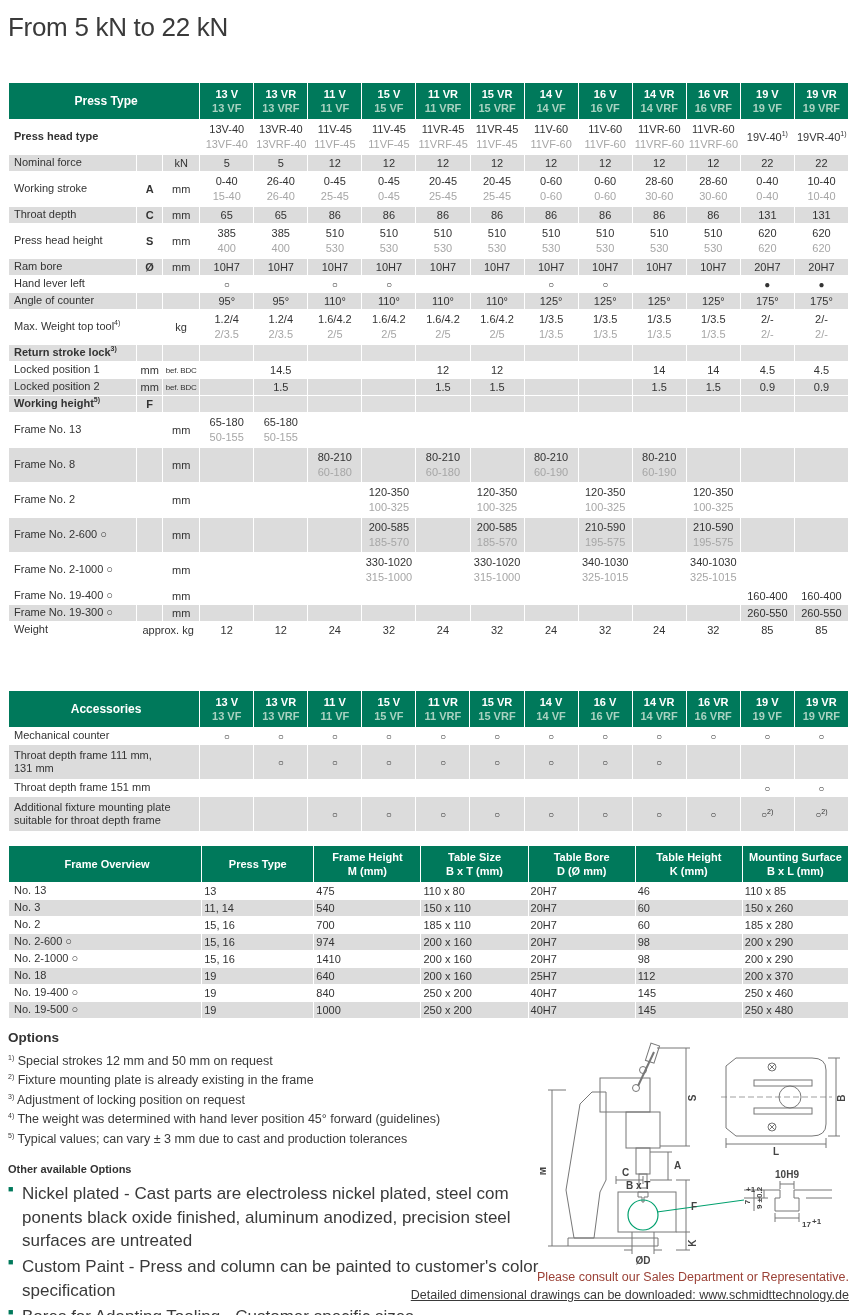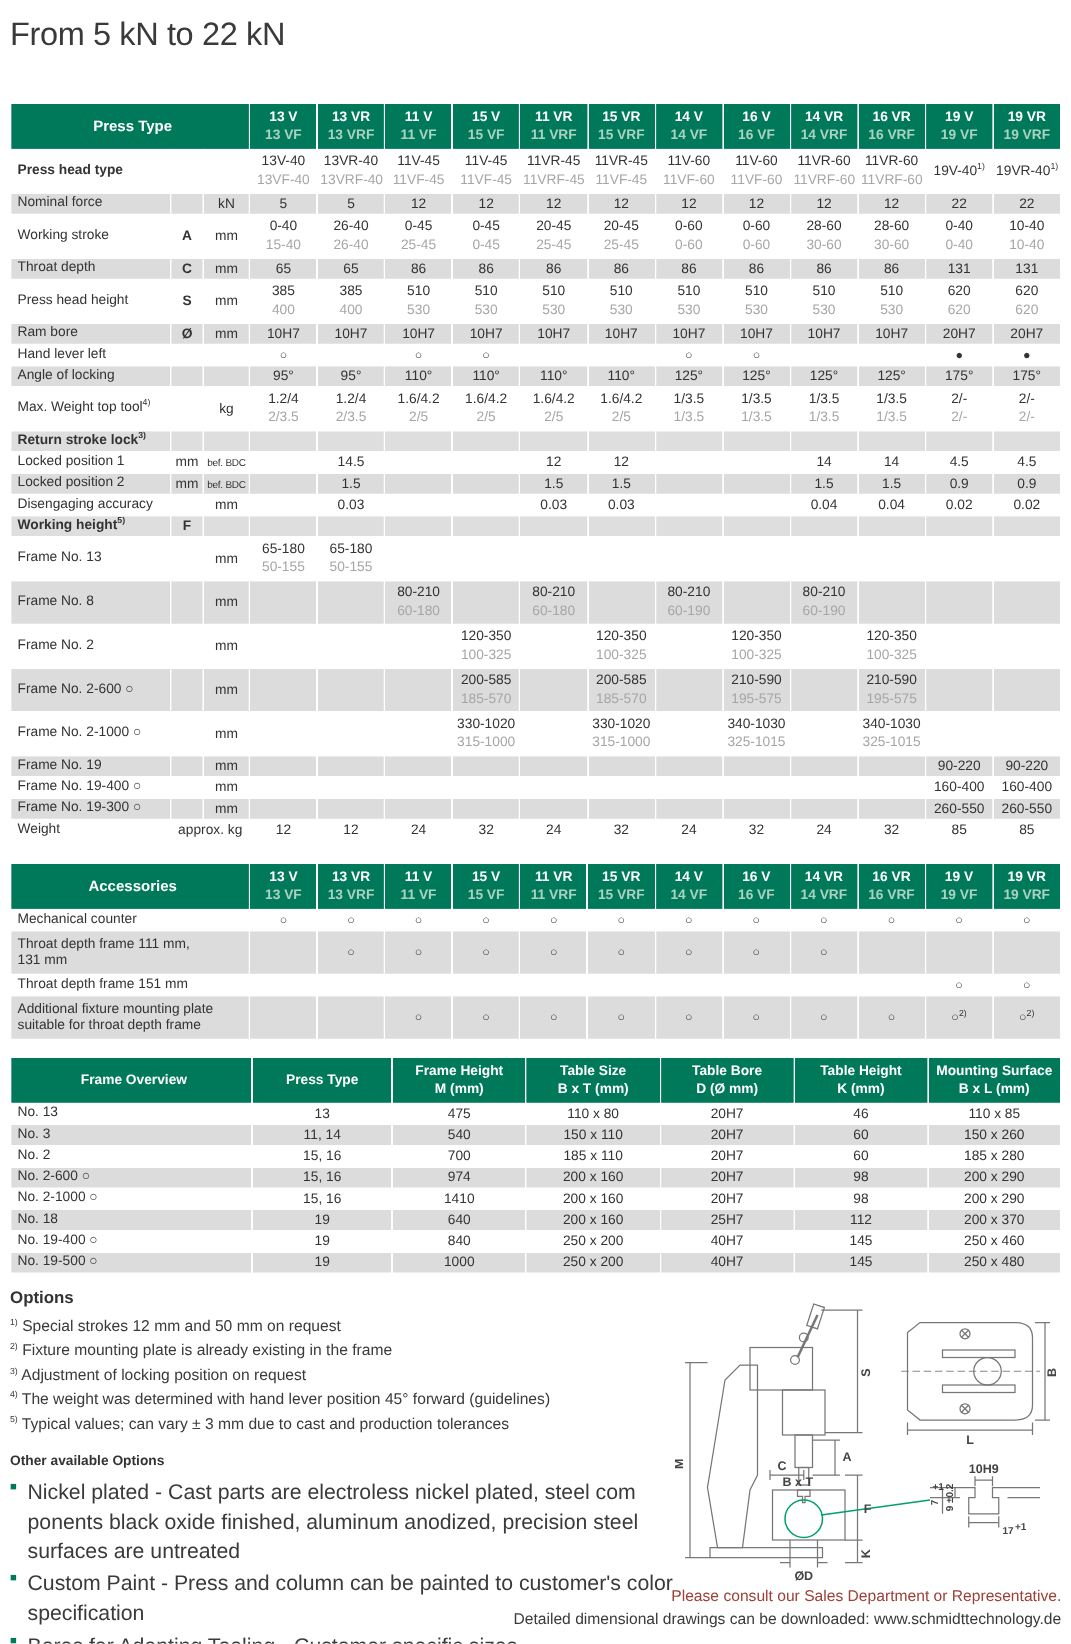--- a/index.html
+++ b/index.html
@@ -29,36 +29,36 @@
   td.ltr{text-align:center;}
   td.ltr.b{font-weight:bold;}
   td.unit{text-align:center;}
   td.unit.us{font-size:8px;letter-spacing:-0.2px;}
   td.val{text-align:center;}
   .v1{line-height:1.35;}
   .v2{line-height:1.35;color:#a6a6a6;}
   sup{font-size:7px;vertical-align:super;line-height:0;}
   .circ{font-size:10px;}
   
-  #frame-table td{text-align:center;}
+  #frame-table td{text-align:left;}
   #frame-table td.lbl{text-align:left;margin-top:32px;}
   
   .options{position:absolute;left:8px;top:1030px;width:545px;}
   .opt-head{margin:0 0 7px 0;font-size:13.5px;font-weight:bold;color:#333;}
   .legend{font-size:12.5px;color:#3a3a3a;margin-bottom:3px;}
   .legend .gap{display:inline-block;width:10px;}
   .fnotes{list-style:none;margin:0;padding:0;font-size:12.5px;color:#3a3a3a;}
   .fnotes li{line-height:1.55;}
   .other-head{margin:14px 0 7px 0;font-size:11px;font-weight:bold;color:#333;}
   .bullets{list-style:none;margin:0;padding:0;font-size:17px;color:#3a3a3a;}
   .bullets li{position:relative;padding-left:14px;line-height:1.4;margin-bottom:2px;}
   .bullets li::before{content:"■";position:absolute;left:0;top:1px;color:#00795B;font-size:9px;}
   .footer{position:absolute;right:8px;top:1268px;text-align:right;font-size:12.5px;line-height:1.45;}
   .footer .l1{color:#9b4136;}
-  .footer .l2{color:#3a3a3a;}
+  .footer .l2{color:#3a3a3a;text-decoration:underline;}
   #diagram{position:absolute;left:540px;top:1040px;}
   #diagram text{font-size:10px;font-weight:bold;fill:#444;font-family:"Liberation Sans",sans-serif;}
   #diagram text.sm{font-size:8px;}
 </style>
 </head>
 <body>
 
 <div class="page">
   <h1 class="title">From 5 kN to 22 kN</h1>
 
@@ -353,21 +353,21 @@
           <td class="val"></td>
           <td class="val"></td>
           <td class="val"><span class="circ">○</span></td>
           <td class="val"><span class="circ">○</span></td>
           <td class="val"></td>
           <td class="val"></td>
           <td class="val"><span class="circ">●</span></td>
           <td class="val"><span class="circ">●</span></td>
         </tr>
         <tr class="g h1">
-          <td class="lbl">Angle of locking</td>
+          <td class="lbl">Angle of counter</td>
           <td class="ltr"></td>
           <td class="unit"></td>
           <td class="val">95°</td>
           <td class="val">95°</td>
           <td class="val">110°</td>
           <td class="val">110°</td>
           <td class="val">110°</td>
           <td class="val">110°</td>
           <td class="val">125°</td>
           <td class="val">125°</td>
@@ -473,37 +473,20 @@
           <td class="val"></td>
           <td class="val">1.5</td>
           <td class="val">1.5</td>
           <td class="val"></td>
           <td class="val"></td>
           <td class="val">1.5</td>
           <td class="val">1.5</td>
           <td class="val">0.9</td>
           <td class="val">0.9</td>
         </tr>
-        <tr class="w h1">
-          <td class="lbl">Disengaging accuracy</td>
-          <td class="ltr"></td>
-          <td class="unit">mm</td>
-          <td class="val"></td>
-          <td class="val">0.03</td>
-          <td class="val"></td>
-          <td class="val"></td>
-          <td class="val">0.03</td>
-          <td class="val">0.03</td>
-          <td class="val"></td>
-          <td class="val"></td>
-          <td class="val">0.04</td>
-          <td class="val">0.04</td>
-          <td class="val">0.02</td>
-          <td class="val">0.02</td>
-        </tr>
         <tr class="s h1">
           <td class="lbl b">Working height<sup>5)</sup></td>
           <td class="ltr b">F</td>
           <td class="unit"></td>
           <td class="val"></td>
           <td class="val"></td>
           <td class="val"></td>
           <td class="val"></td>
           <td class="val"></td>
           <td class="val"></td>
@@ -645,37 +628,20 @@
             <div class="v1">340-1030</div>
             <div class="v2">325-1015</div>
           </td>
           <td class="val"></td>
           <td class="val">
             <div class="v1">340-1030</div>
             <div class="v2">325-1015</div>
           </td>
           <td class="val"></td>
           <td class="val"></td>
-        </tr>
-        <tr class="g h1">
-          <td class="lbl">Frame No. 19</td>
-          <td class="ltr"></td>
-          <td class="unit">mm</td>
-          <td class="val"></td>
-          <td class="val"></td>
-          <td class="val"></td>
-          <td class="val"></td>
-          <td class="val"></td>
-          <td class="val"></td>
-          <td class="val"></td>
-          <td class="val"></td>
-          <td class="val"></td>
-          <td class="val"></td>
-          <td class="val">90-220</td>
-          <td class="val">90-220</td>
         </tr>
         <tr class="w h1">
           <td class="lbl">Frame No. 19-400 ○</td>
           <td class="ltr"></td>
           <td class="unit">mm</td>
           <td class="val"></td>
           <td class="val"></td>
           <td class="val"></td>
           <td class="val"></td>
           <td class="val"></td>

